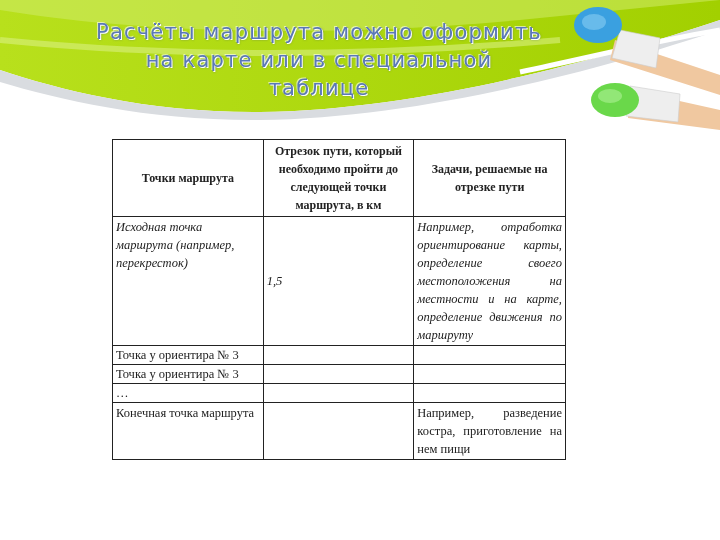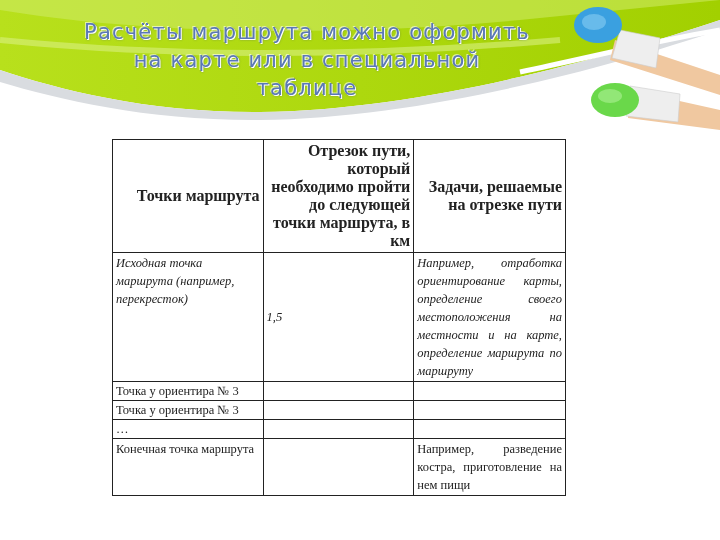--- a/index.html
+++ b/index.html
@@ -1,21 +1,21 @@
 <!DOCTYPE html>
 <html><head>
   <meta charset="utf-8">
   <style>
     * { margin: 0; padding: 0; box-sizing: border-box; }
     html, body { width: 720px; height: 540px; overflow: hidden; background: #ffffff; }
     body { position: relative; font-family: "DejaVu Serif", serif; }
 
     .banner { position: absolute; left: 0; top: 0; width: 720px; height: 140px; }
     .title {
-      position: absolute; left: 37px; top: 18px; width: 540px;
+      position: absolute; left: 49px; top: 18px; width: 540px;
       text-align: center;
       font-family: "DejaVu Sans", sans-serif;
       font-size: 21px; line-height: 28px; letter-spacing: 1.2px;
       color: #5a78b8;
       text-shadow: 1px 1px 0 #ffffff, -1px -1px 0 rgba(255,255,255,0.6), 1px 1px 2px rgba(60,80,120,0.5);
     }
 
     .route-table {
       position: absolute; left: 112px; top: 139px;
       width: 454px;
@@ -23,22 +23,22 @@
       font-family: "Liberation Serif", serif;
       font-size: 12.5px; color: #222;
     }
     .route-table td, .route-table th {
       border: 1px solid #222;
       vertical-align: top;
       padding: 1px 3px;
       line-height: 18px;
     }
     .route-table th {
-      font-weight: bold; text-align: right; vertical-align: middle;
-      font-size: 16px; line-height: 18px; padding: 2px 3px;
+      font-weight: bold; text-align: center; vertical-align: middle;
+      font-size: 12px; line-height: 18px; padding: 2px 3px;
       height: 73px;
     }
     .col1 { width: 151px; }
     .col2 { width: 151px; }
     .col3 { width: 152px; }
     .center { text-align: left; }
     .mid { vertical-align: middle !important; }
     .justify { text-align: justify; }
     .row-big td { height: 125px; font-style: italic; }
     .row-small td { height: 18px; line-height: 16px; }
@@ -89,21 +89,21 @@
     <tr>
       <th class="col1">Точки маршрута</th>
       <th class="col2">Отрезок пути, который необходимо пройти до следующей точки маршрута, в км</th>
       <th class="col3">Задачи, решаемые на отрезке пути</th>
     </tr>
   </thead>
   <tbody>
     <tr class="row-big">
       <td>Исходная точка маршрута (например, перекресток)</td>
       <td class="center mid">1,5</td>
-      <td class="justify">Например, отработка ориентирование карты, определение своего местоположения на местности и на карте, определение маршрута по маршруту</td>
+      <td class="justify">Например, отработка ориентирование карты, определение своего местоположения на местности и на карте, определение движения по маршруту</td>
     </tr>
     <tr class="row-small">
       <td>Точка у ориентира № 3</td>
       <td></td>
       <td></td>
     </tr>
     <tr class="row-small">
       <td>Точка у ориентира № 3</td>
       <td></td>
       <td></td>

